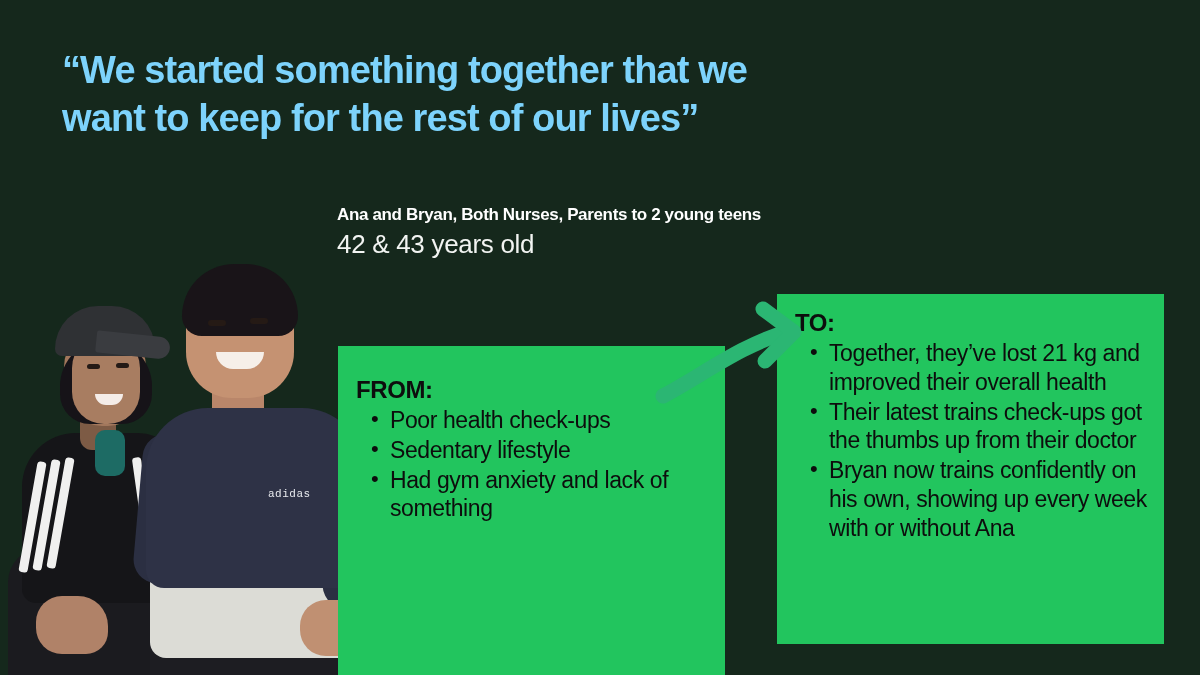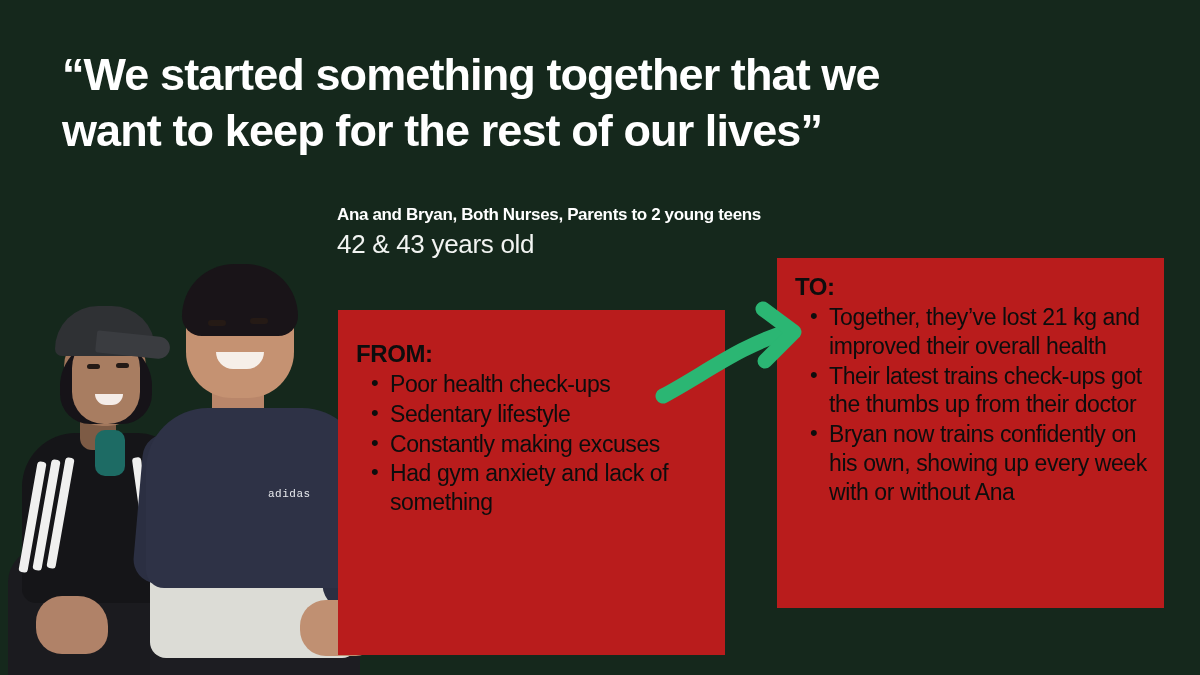--- a/index.html
+++ b/index.html
@@ -16,22 +16,22 @@
     font-family: "Liberation Sans", sans-serif;
     -webkit-font-smoothing: antialiased;
   }
 
   
   .headline {
     position: absolute;
     left: 62px;
     top: 47px;
     width: 930px;
-    color: #ffffff;
-    font-size: 45px;
+    color: #7dd3fc;
+    font-size: 38px;
     font-weight: bold;
     line-height: 1.25;
     letter-spacing: -0.9px;
     white-space: pre-line;
   }
 
   
   .subtitle-block {
     position: absolute;
     left: 337px;
@@ -93,22 +93,23 @@
   .m-hair   { left: 182px;top: 16px;  width: 116px; height: 72px;  background: #191418; border-radius: 58px 58px 22px 22px; }
   .m-eye-l  { left: 208px;top: 72px;  width: 18px;  height: 6px;   background: #251a15; border-radius: 4px; }
   .m-eye-r  { left: 250px;top: 70px;  width: 18px;  height: 6px;   background: #251a15; border-radius: 4px; }
   .m-smile  { left: 216px;top: 104px; width: 48px;  height: 17px;  background: #f6efe9; border-radius: 0 0 24px 24px; }
   .m-logo   { left: 268px;top: 240px; width: 52px;  height: 12px;  color: #e8eaee; font-size: 11px; letter-spacing: 0.5px; font-family: Liberation Mono, monospace; }
   .m-hand   { left: 300px;top: 352px; width: 78px;  height: 56px;  background: #c09072; border-radius: 26px 24px 22px 26px; }
 
   
   .card {
     position: absolute;
-    background: #b91c1c;
+    background: #22c55e;
     color: #0d0d0d;
+    margin-top: 36px;
   }
   .card-from {
     left: 338px;
     top: 310px;
     width: 387px;
     height: 345px;
   }
   .card-to {
     left: 777px;
     top: 258px;
@@ -203,21 +204,20 @@
     <div class="ph m-eye-r"></div>
     <div class="ph m-smile"></div>
     <div class="ph m-hand"></div>
   </div>
 
   <div class="card card-from">
     <p class="card-label">FROM:</p>
     <ul>
       <li>Poor health check-ups</li>
       <li>Sedentary lifestyle</li>
-      <li>Constantly making excuses</li>
       <li>Had gym anxiety and lack of something</li>
     </ul>
   </div>
 
   <div class="card card-to">
     <p class="card-label">TO:</p>
     <ul>
       <li>Together, they’ve lost 21 kg and improved their overall health</li>
       <li>Their latest trains check-ups got the thumbs up from their doctor</li>
       <li>Bryan now trains confidently on his own, showing up every week with or without Ana</li>

